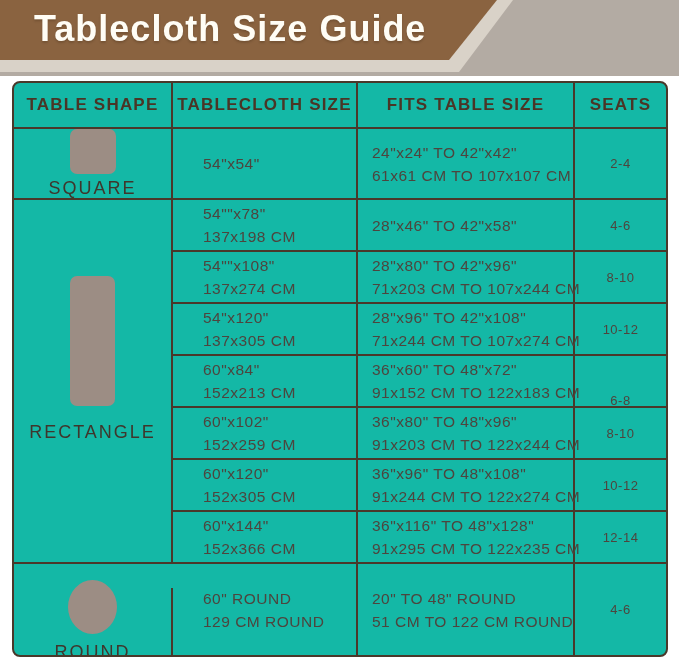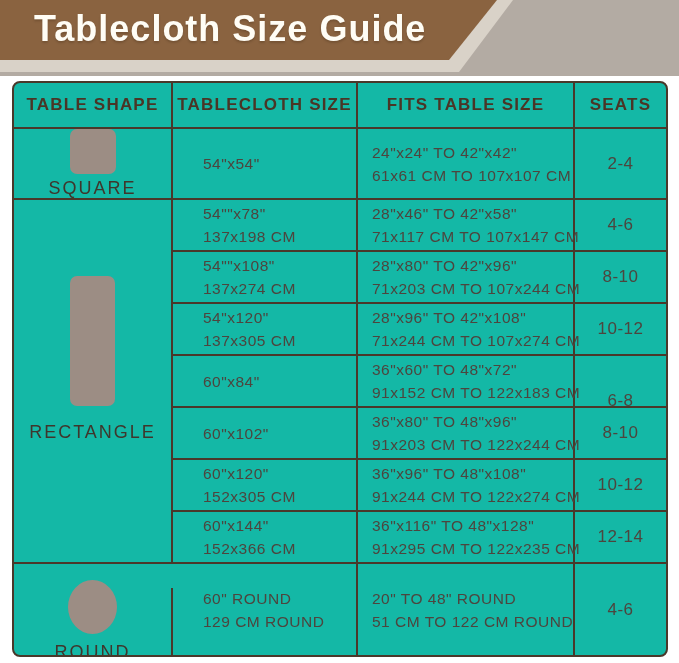--- a/index.html
+++ b/index.html
@@ -52,21 +52,21 @@
     padding-left:30px;font-size:15.5px;line-height:23px;
     color:#4d453e;letter-spacing:0.5px;white-space:nowrap;
   }
   .fits-cell{
     flex-direction:column;justify-content:center;
     padding-left:14px;font-size:15.5px;line-height:23px;
     color:#4d453e;letter-spacing:0.5px;white-space:nowrap;
   }
   .seats-cell{
     align-items:center;justify-content:center;
-    font-size:17px;color:#4d453e;letter-spacing:0.5px;
+    font-size:13px;color:#4d453e;letter-spacing:0.5px;
   }
   .shape-cell{
     flex-direction:column;align-items:center;justify-content:center;
   }
   .shape{background:#9c8d84;}
   .shape.square{width:46px;height:45px;border-radius:7px;margin-bottom:4px;}
   .shape.rect{width:45px;height:130px;border-radius:7px;margin-bottom:16px;}
   .shape.circle{width:49px;height:54px;border-radius:50%;margin-bottom:8px;}
   .shape-stack{display:flex;flex-direction:column;align-items:center;}
   .shape-stack.rect-stack{transform:translateY(-22px);}
@@ -112,21 +112,20 @@
       <div class="shape-label">RECTANGLE</div>
     </div>
   </div>
 
   <div class="cell size-cell b-r b-b" style="grid-row:3;grid-column:2;">
     <span>54""x78"</span>
     <span>137x198 CM</span>
   </div>
   <div class="cell fits-cell b-r b-b" style="grid-row:3;grid-column:3;">
     <span>28"x46" TO 42"x58"</span>
-    <span>71x117 CM TO 107x147 CM</span>
   </div>
   <div class="cell seats-cell b-b" style="grid-row:3;grid-column:4;">4-6</div>
 
   <div class="cell size-cell b-r b-b" style="grid-row:4;grid-column:2;">
     <span>54""x108"</span>
     <span>137x274 CM</span>
   </div>
   <div class="cell fits-cell b-r b-b" style="grid-row:4;grid-column:3;">
     <span>28"x80" TO 42"x96"</span>
     <span>71x203 CM TO 107x244 CM</span>
@@ -138,29 +137,31 @@
     <span>137x305 CM</span>
   </div>
   <div class="cell fits-cell b-r b-b" style="grid-row:5;grid-column:3;">
     <span>28"x96" TO 42"x108"</span>
     <span>71x244 CM TO 107x274 CM</span>
   </div>
   <div class="cell seats-cell b-b" style="grid-row:5;grid-column:4;">10-12</div>
 
   <div class="cell size-cell b-r b-b" style="grid-row:6;grid-column:2;">
     <span>60"x84"</span>
+    <span>152x213 CM</span>
   </div>
   <div class="cell fits-cell b-r b-b" style="grid-row:6;grid-column:3;">
     <span>36"x60" TO 48"x72"</span>
     <span>91x152 CM TO 122x183 CM</span>
   </div>
   <div class="cell seats-cell b-b" style="grid-row:6;grid-column:4;margin-top:39px;">6-8</div>
 
   <div class="cell size-cell b-r b-b" style="grid-row:7;grid-column:2;">
     <span>60"x102"</span>
+    <span>152x259 CM</span>
   </div>
   <div class="cell fits-cell b-r b-b" style="grid-row:7;grid-column:3;">
     <span>36"x80" TO 48"x96"</span>
     <span>91x203 CM TO 122x244 CM</span>
   </div>
   <div class="cell seats-cell b-b" style="grid-row:7;grid-column:4;">8-10</div>
 
   <div class="cell size-cell b-r b-b" style="grid-row:8;grid-column:2;">
     <span>60"x120"</span>
     <span>152x305 CM</span>

